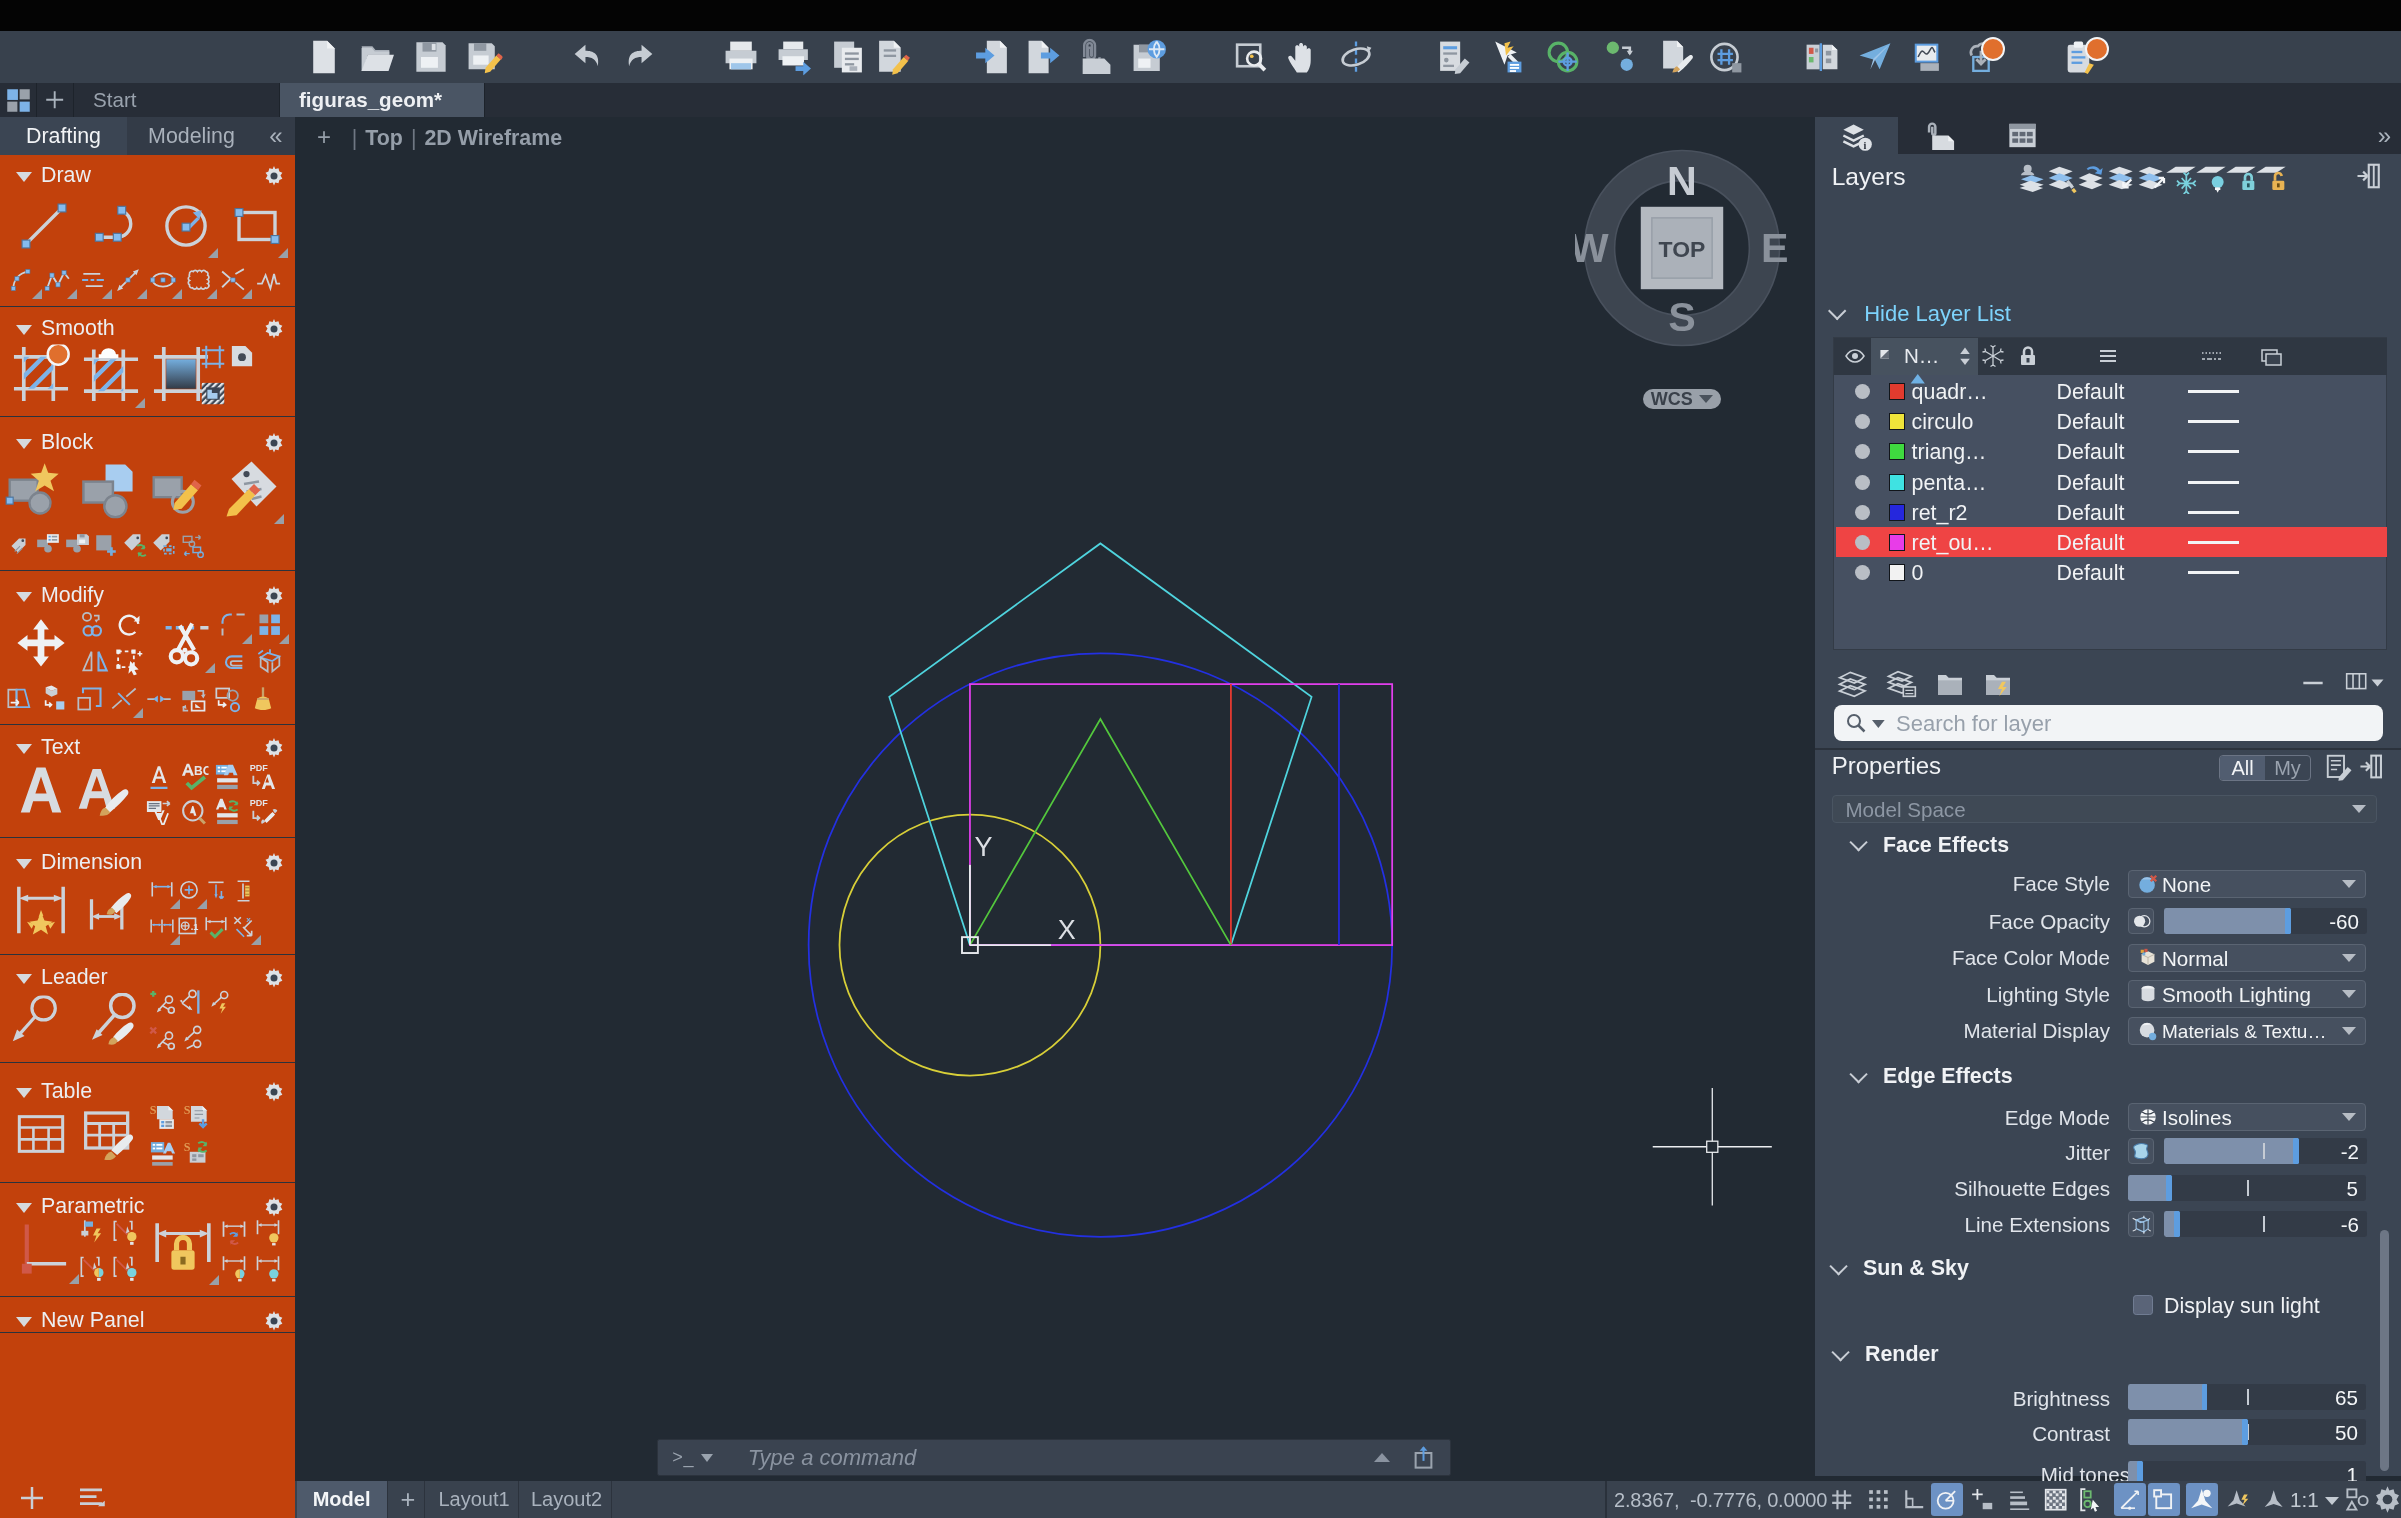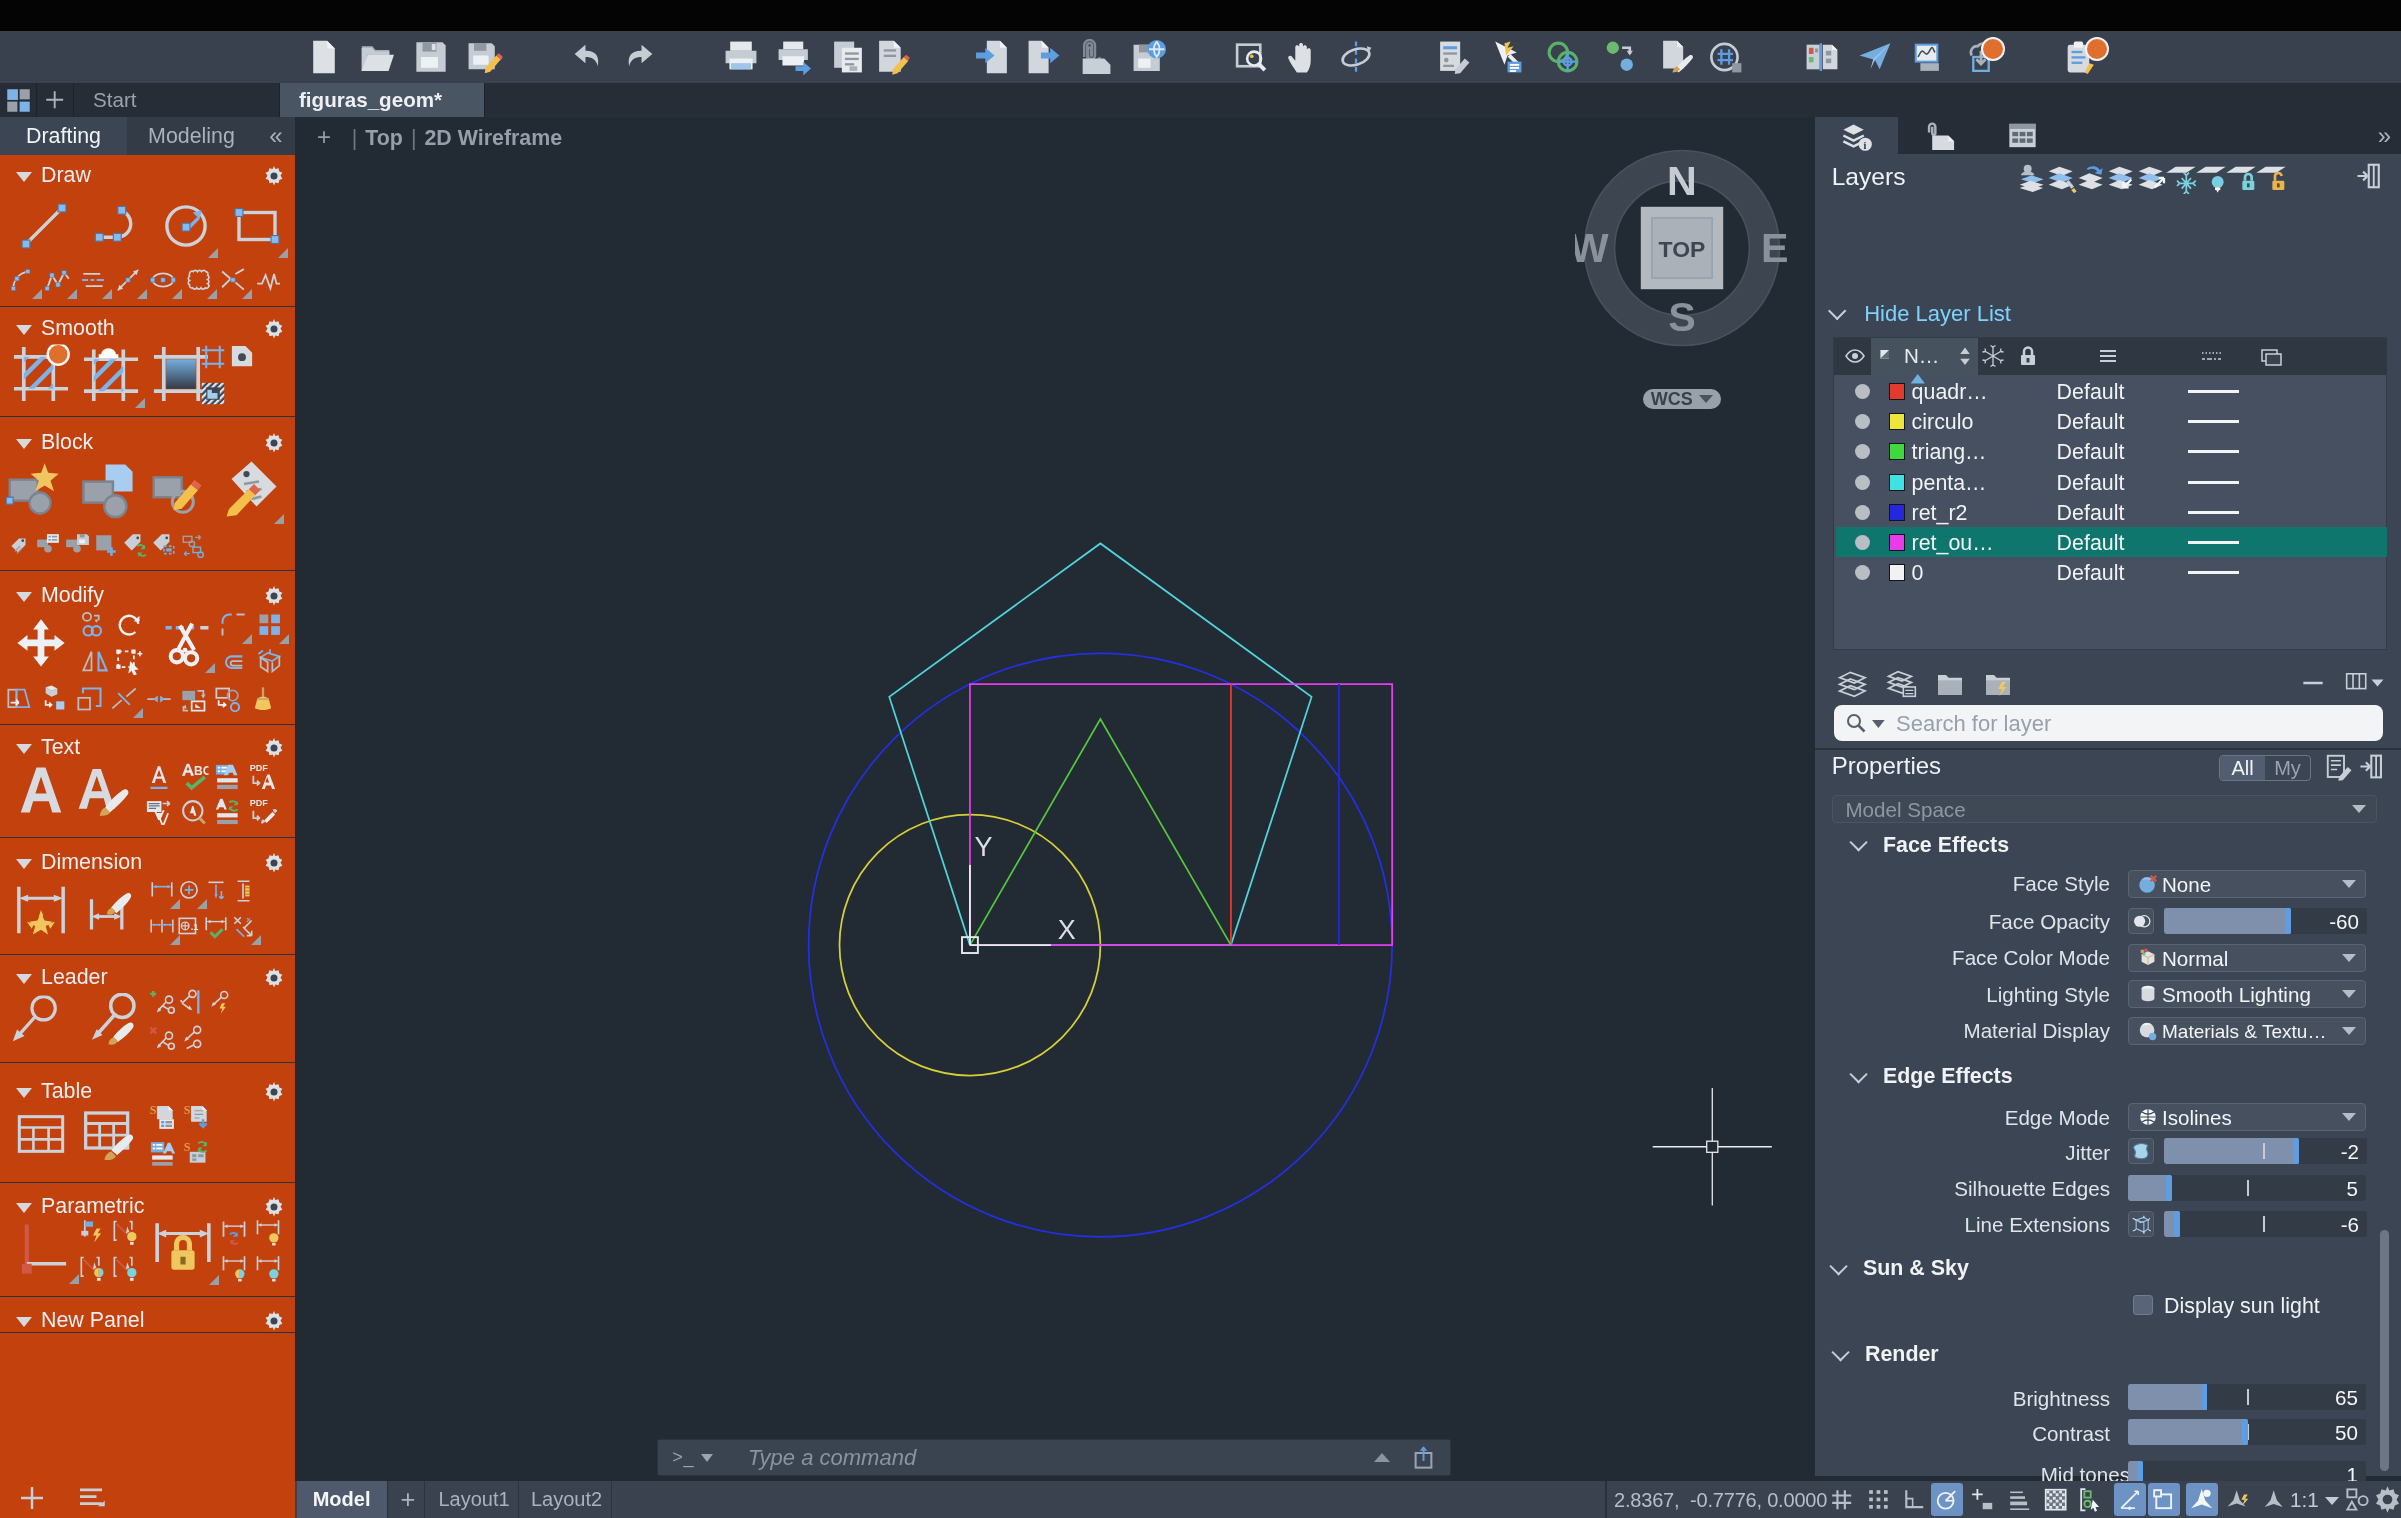--- a/index.html
+++ b/index.html
@@ -1476,21 +1476,21 @@
           <span class="df">Default</span>
           <span class="ln"></span>
         </div>
         <div class="lay-row" style="top: 159px;">
           <span class="dot"></span>
           <span class="sw" style="background: rgb(37, 39, 221);"></span>
           <span class="nm">ret_r2</span>
           <span class="df">Default</span>
           <span class="ln"></span>
         </div>
-        <div class="lay-row sel" style="top: 189px; background: #0f766e;">
+        <div class="lay-row sel" style="top: 189px; background: #ef4444;">
           <span class="dot"></span>
           <span class="sw" style="background: rgb(232, 60, 232);"></span>
           <span class="nm">ret_ou…</span>
           <span class="df">Default</span>
           <span class="ln"></span>
         </div>
         <div class="lay-row" style="top: 219px;">
           <span class="dot"></span>
           <span class="sw" style="background: rgb(242, 242, 242);"></span>
           <span class="nm">0</span>

